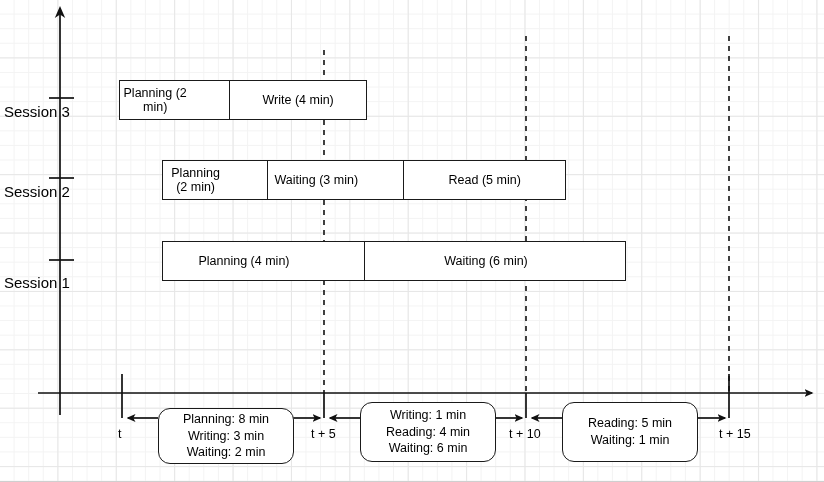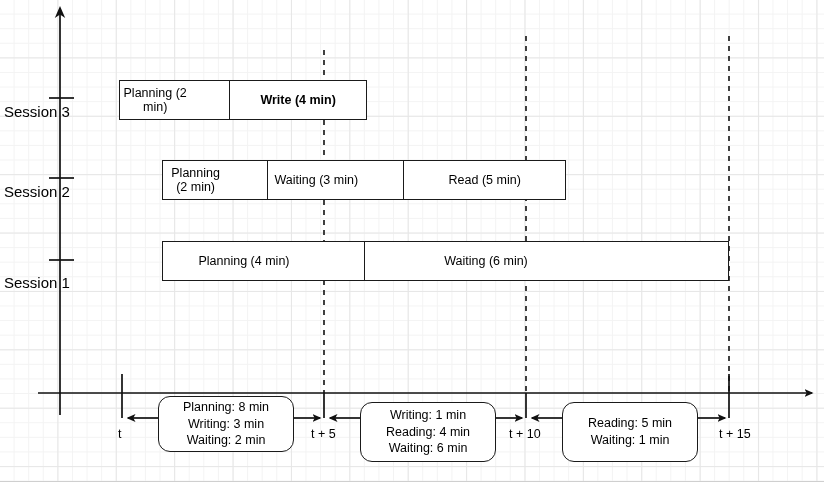--- a/index.html
+++ b/index.html
@@ -129,35 +129,35 @@
   <div class="axis-label" style="left:4px;top:184px;">Session 2</div>
   <div class="axis-label" style="left:4px;top:266px;margin-top:9px;">Session 1</div>
 
   <div class="tick-label" style="left:118px;top:428px;">t</div>
   <div class="tick-label" style="left:311px;top:428px;">t + 5</div>
   <div class="tick-label" style="left:509px;top:428px;">t + 10</div>
   <div class="tick-label" style="left:719px;top:428px;">t + 15</div>
 
   <div class="bar" style="left:119px;top:80px;width:248px;height:40px;">
     <div class="seg" style="width:84px;">Planning (2 min)</div>
-    <div class="seg" style="width:164px;font-weight:bold;">Write (4 min)</div>
+    <div class="seg" style="width:164px;">Write (4 min)</div>
   </div>
 
   <div class="bar" style="left:162px;top:160px;width:404px;height:40px;">
     <div class="seg" style="width:81px;">Planning (2 min)</div>
     <div class="seg" style="width:121px;">Waiting (3 min)</div>
     <div class="seg" style="width:202px;">Read (5 min)</div>
   </div>
 
-  <div class="bar" style="left:162px;top:241px;width:567px;height:40px;">
+  <div class="bar" style="left:162px;top:241px;width:464px;height:40px;">
     <div class="seg" style="width:162px;">Planning (4 min)</div>
     <div class="seg" style="width:243px;">Waiting (6 min)</div>
   </div>
 
-  <div class="summary" style="left:158px;top:396px;width:136px;height:56px;align-items:center;">
+  <div class="summary" style="left:158px;top:408px;width:136px;height:56px;align-items:center;">
     <span>Planning: 8 min</span>
     <span>Writing: 3 min</span>
     <span>Waiting: 2 min</span>
   </div>
 
   <div class="summary" style="left:360px;top:402px;width:136px;height:60px;">
     <span>Writing: 1 min</span>
     <span>Reading: 4 min</span>
     <span>Waiting: 6 min</span>
   </div>

